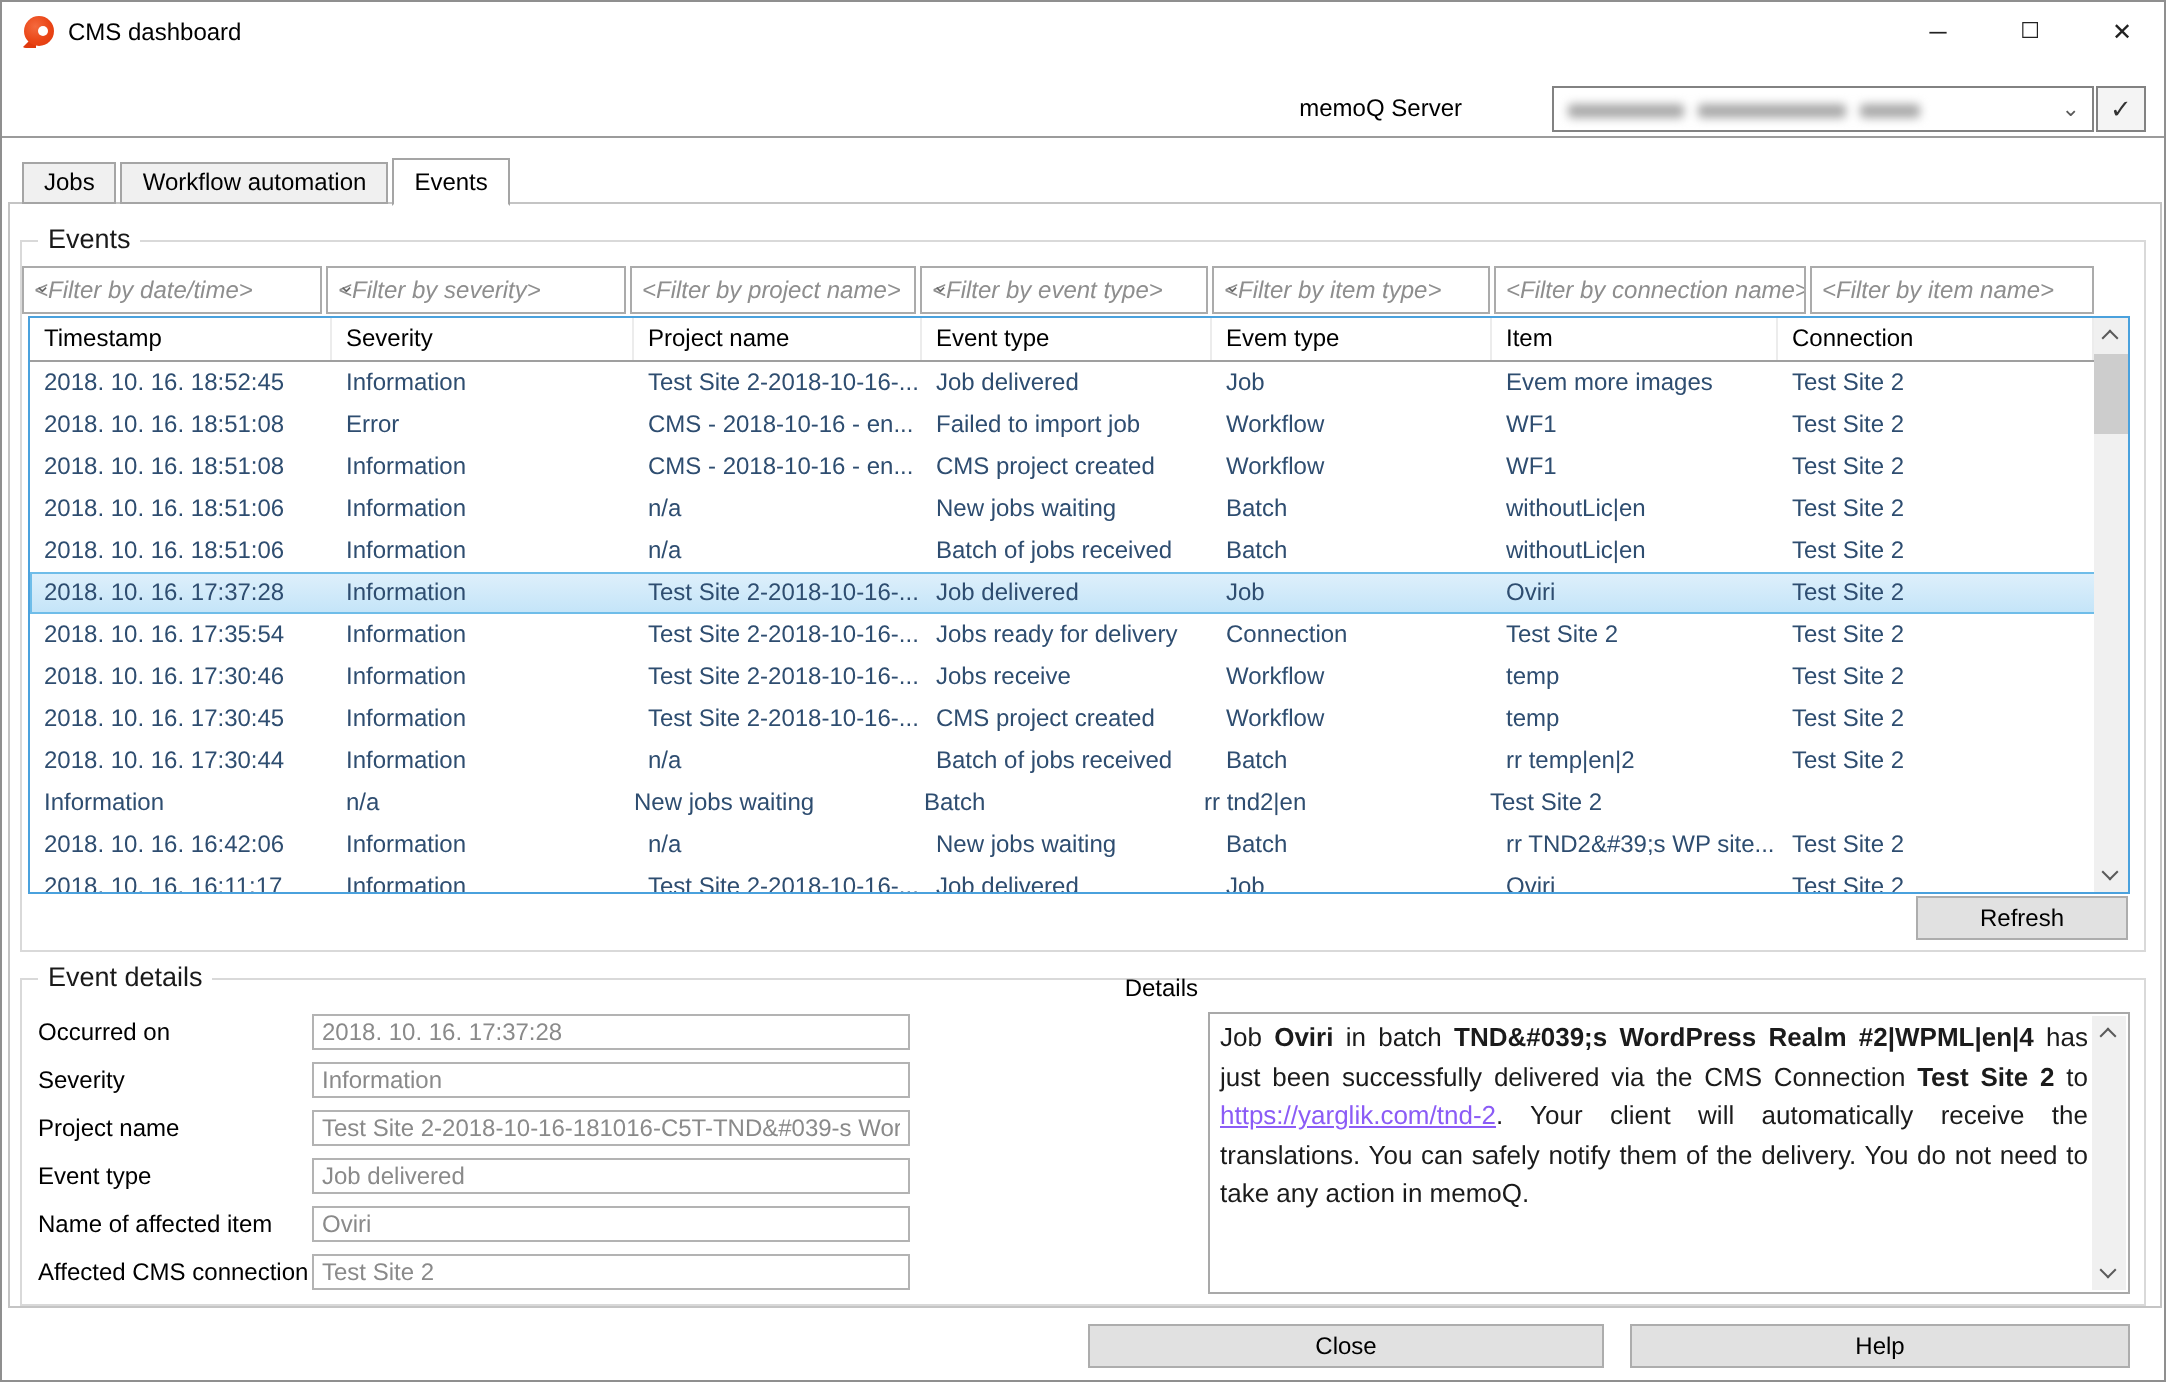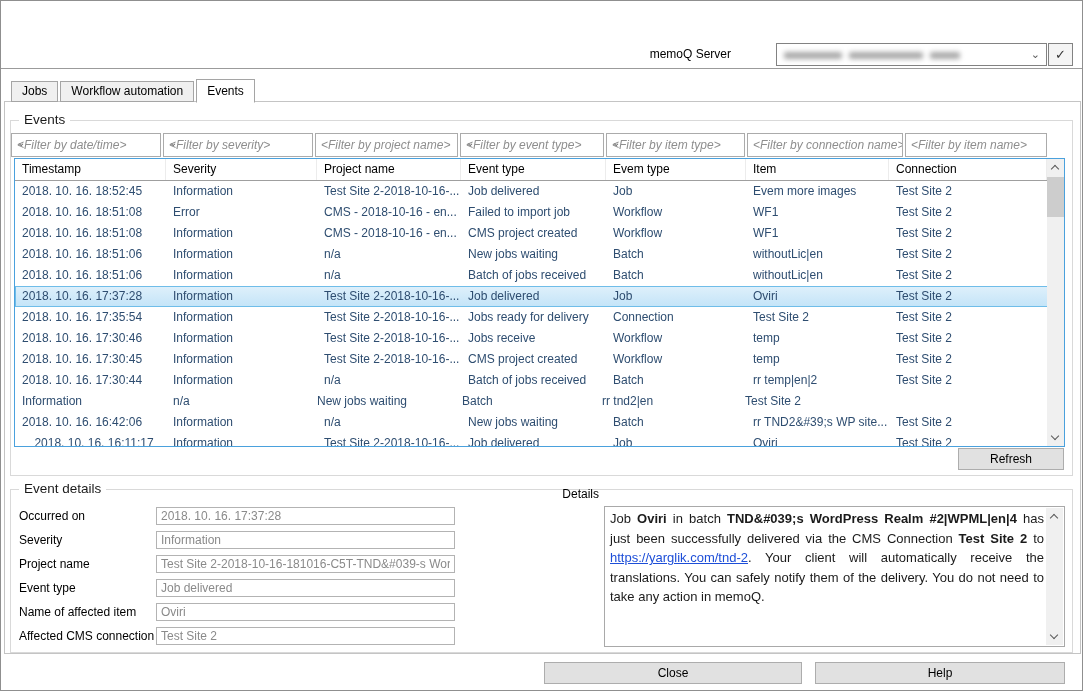--- a/index.html
+++ b/index.html
@@ -80,27 +80,38 @@
   
   .frow { display:flex; align-items:center; height:18px; margin-bottom:6px; }
   .flabel { width:137px; color:#000; white-space:nowrap; }
   .finput { width:299px; height:18px; border:1px solid #b3b3b3; background:#fff; color:#8a8a8a;
     font-family:"Liberation Sans", sans-serif; font-size:12px; padding:0 4px; }
   .det-label { position:absolute; left:550px; top:486px; width:48px; text-align:right; }
   .det-box { position:absolute; left:603px; top:505px; width:461px; height:141px;
     border:1px solid #a9a9a9; background:#fff; overflow:hidden; }
   .det-text { position:absolute; left:5px; top:2px; right:20px; text-align:justify;
     font-size:13px; line-height:19.5px; color:#1b1b1b; }
-  .det-text a { color:#1d4ed8; text-decoration:underline; }
+  .det-text a { color:#8b5cf6; text-decoration:underline; }
 </style>
 </head>
 <body>
 
 <div class="window">
 
+  <div class="titlebar">
+    <div class="mq-icon">
+      <span class="tail"></span>
+        <span class="c"></span>
+        <span class="dot"></span>
+    </div>
+    <div class="title-text">CMS dashboard</div>
+    <div class="wbtn" style="left:945px;">─</div>
+    <div class="wbtn" style="left:991px; font-size:11px;">☐</div>
+    <div class="wbtn" style="left:1037px;">✕</div>
+  </div>
 
   <div class="srv-label">memoQ Server</div>
   <div class="srv-combo">
     <div class="blurwrap">
       <span style="width:58px;"></span>
         <span style="width:74px;"></span>
         <span style="width:30px;"></span>
     </div>
     <span class="chev-glyph">⌄</span>
   </div>
@@ -258,21 +269,21 @@
         <div class="tr">
           <div class="td" style="width: 151px;">2018. 10. 16. 16:42:06</div>
           <div class="td" style="width: 151px;">Information</div>
           <div class="td" style="width: 144px;">n/a</div>
           <div class="td" style="width: 145px;">New jobs waiting</div>
           <div class="td" style="width: 140px;">Batch</div>
           <div class="td" style="width: 143px;">rr TND2&amp;#39;s WP site...</div>
           <div class="td" style="width: 158px;">Test Site 2</div>
         </div>
         <div class="tr">
-          <div class="td" style="width: 151px; text-align: center;">2018. 10. 16. 16:11:17</div>
+          <div class="td" style="width: 151px;">2018. 10. 16. 16:11:17</div>
           <div class="td" style="width: 151px;">Information</div>
           <div class="td" style="width: 144px;">Test Site 2-2018-10-16-...</div>
           <div class="td" style="width: 145px;">Job delivered</div>
           <div class="td" style="width: 140px;">Job</div>
           <div class="td" style="width: 143px;">Oviri</div>
           <div class="td" style="width: 158px;">Test Site 2</div>
         </div>
       </div>
     <div class="vscroll">
       <div class="sb-arrow sb-up" style="top:0;">

